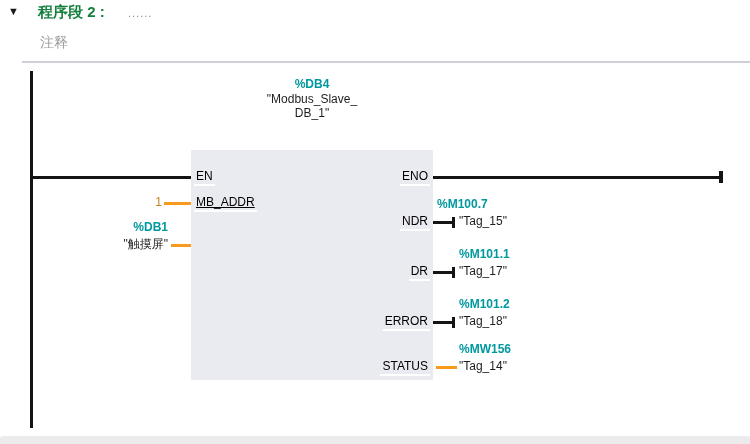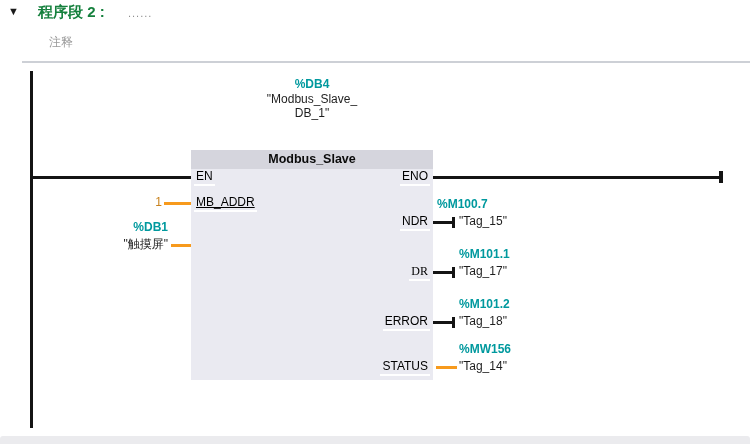--- a/index.html
+++ b/index.html
@@ -11,21 +11,21 @@
     --block-body-bg:#eaeaf1;
     --comment-gray:#9b9b9b;
   }
   html,body{margin:0;padding:0;}
   body{width:750px;height:444px;background:#ffffff;font-family:"Liberation Sans","DejaVu Sans",sans-serif;overflow:hidden;}
   .canvas{position:relative;width:750px;height:444px;background:#fff;}
   .abs{position:absolute;}
   .net-collapse{left:8px;top:5px;font-size:11px;color:#1a1a1a;cursor:pointer;}
   .net-title{left:38px;top:3px;font-size:15px;font-weight:bold;color:#15803d;}
   .net-dots{left:128px;top:7px;font-size:11px;color:#8f8f8f;letter-spacing:1px;}
-  .net-comment{left:49px;top:34px;font-size:12px;color:var(--comment-gray);}
+  .net-comment{left:40px;top:34px;font-size:14px;color:var(--comment-gray);}
   .separator{left:22px;top:61px;width:728px;height:2px;background:#cdd0d6;}
   .power-rail{left:30px;top:71px;width:3px;height:357px;background:var(--wire-black);}
   .wire{background:var(--wire-black);height:3px;}
   .wire.orange{background:var(--wire-orange);}
   .tick{background:var(--wire-black);width:3px;height:11px;}
   .fb{left:191px;top:150px;width:242px;height:230px;background:var(--block-body-bg);}
   .fb-title{position:absolute;left:0;top:0;width:100%;height:19px;background:var(--block-title-bg);
             font-size:12.5px;font-weight:bold;color:#0a0a0a;text-align:center;line-height:19px;}
   .pin{position:absolute;font-size:12px;line-height:13px;color:#000;border-bottom:2px solid #fff;padding:0 2px 1px 2px;white-space:nowrap;}
   .pin.left{left:3px;}
@@ -52,26 +52,25 @@
   <div class="abs power-rail"></div>
   <div class="abs wire" style="left:30px;top:176px;width:161px;"></div>
   <div class="abs wire" style="left:433px;top:176px;width:289px;"></div>
   <div class="abs tick" style="left:719px;top:171px;width:4px;height:12px;"></div>
 
   <div class="abs db-head addr ctext" style="top:78px;">%DB4</div>
   <div class="abs db-head tag ctext" style="top:93px;">"Modbus_Slave_</div>
   <div class="abs db-head tag ctext" style="top:107px;">DB_1"</div>
 
   <div class="abs fb">
-    <div class="fb-title">Modbus_Slave</div>
     <span class="pin left" style="top:20px;">EN</span>
     <span class="pin right" style="top:20px;">ENO</span>
     <span class="pin left" style="top:46px;text-decoration:underline;">MB_ADDR</span>
     <span class="pin right" style="top:65px;">NDR</span>
-    <span class="pin right" style="top:115px;font-family:Liberation Serif, serif;">DR</span>
+    <span class="pin right" style="top:115px;">DR</span>
     <span class="pin right" style="top:165px;">ERROR</span>
     <span class="pin right" style="top:210px;">STATUS</span>
   </div>
 
   <div class="abs constant rtext" style="left:20px;top:196px;width:142px;">1</div>
   <div class="abs wire orange" style="left:164px;top:202px;width:27px;"></div>
 
   <div class="abs addr rtext" style="left:20px;top:221px;width:148px;">%DB1</div>
   <div class="abs tag rtext" style="left:20px;top:238px;width:148px;">"触摸屏"</div>
   <div class="abs wire orange" style="left:171px;top:244px;width:20px;"></div>

